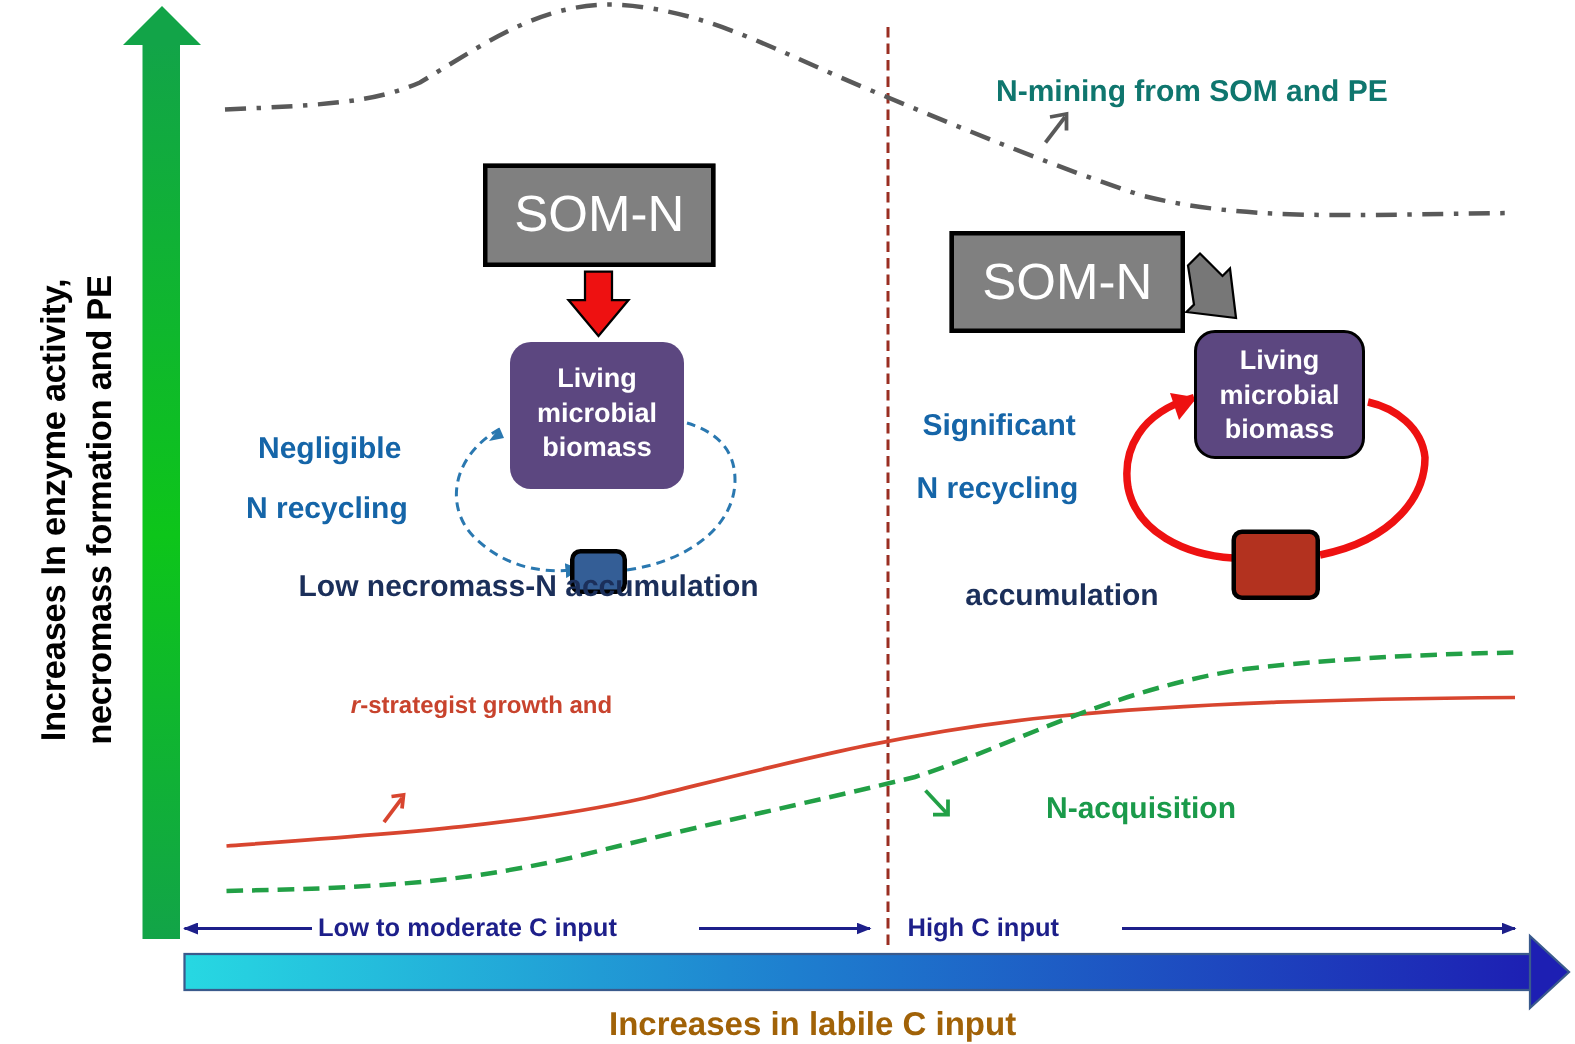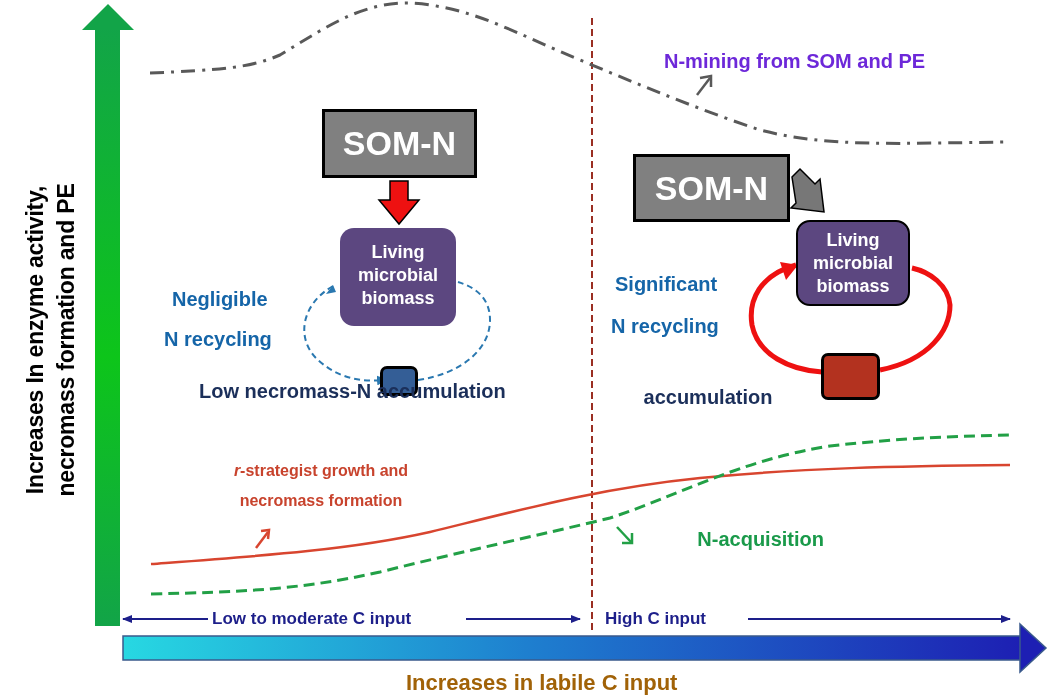--- a/index.html
+++ b/index.html
@@ -9,21 +9,21 @@
   svg.canvas { position: absolute; left: 0; top: 0; }
   .bold { font-weight: bold; }
   .yaxis-label {
     position: absolute; left: 20px; top: 600px; width: 520px;
     transform-origin: 0 0; transform: rotate(-90deg);
     font-weight: bold; font-size: 23px; line-height: 31px; color: #000;
     text-align: center; letter-spacing: -0.2px;
   }
   .som-box {
     position: absolute; background: #808080; border: 3px solid #000;
-    color: #fff; font-weight: bold; font-size: 34px; text-align: center;
+    color: #fff; font-weight: normal; font-size: 34px; text-align: center;
     box-sizing: border-box;
   }
   .mb-box {
     position: absolute; background: #5c4780; border-radius: 14px;
     color: #fff; font-weight: bold; font-size: 18px; line-height: 23px;
     text-align: center; box-sizing: border-box;
   }
   .necro {
     position: absolute; border: 3px solid #000; border-radius: 7px; box-sizing: border-box;
   }
@@ -101,21 +101,21 @@
   <polygon points="798,265 780,262 786,280" fill="#ee1111"></polygon>
 
   <polygon points="792,177 800,169 815,184 820,179 824,212 791,208 796,203" fill="#777" stroke="#000" stroke-width="1.5"></polygon>
 </svg>
 
 <div class="yaxis-label">
   <div>Increases  In enzyme activity,</div>
   <div>necromass formation and PE</div>
 </div>
 
-<div class="abs bold" style="left:664px; top:50px; font-size:20px; color:#6d28d9;">N-mining from SOM and PE</div>
+<div class="abs bold" style="left:664px; top:50px; font-size:20px; color:#0f766e;">N-mining from SOM and PE</div>
 
 <div class="som-box" style="left:322px; top:109px; width:155px; height:69px; line-height:63px;">SOM-N</div>
 <div class="mb-box" style="left:340px; top:228px; width:116px; height:98px; padding-top:13px;">
   <div>Living</div>
   <div>microbial</div>
   <div>biomass</div>
 </div>
 <div class="necro" style="left:380px; top:366px; width:38px; height:30px; background:#345e96;"></div>
 <div class="abs blue-lbl" style="left:172px; top:288px;">Negligible</div>
 <div class="abs blue-lbl" style="left:164px; top:328px;">N recycling</div>
@@ -129,21 +129,20 @@
 </div>
 <div class="necro" style="left:821px; top:353px; width:59px; height:47px; background:#b3321f;"></div>
 <div class="abs blue-lbl" style="left:615px; top:273px;">Significant</div>
 <div class="abs blue-lbl" style="left:611px; top:315px;">N recycling</div>
 <div class="abs navy-lbl" style="left:597px; top:384px; text-align:center; line-height:26px; width:222px;">
   <div>accumulation</div>
 </div>
 
 <div class="abs red-lbl" style="left:181px; top:456px; text-align:center; width:280px;">
   <div><i>r</i><span>-strategist growth and</span></div>
-  <div>necromass formation</div>
 </div>
 <div class="abs green-lbl" style="left:619px; top:527px; text-align:right; width:205px;">
   <div style="padding-left:30px;">N-acquisition</div>
 </div>
 
 <div class="abs range-lbl" style="left:212px; top:609px;">Low to moderate C input</div>
 <div class="abs range-lbl" style="left:605px; top:609px;">High C input</div>
 
 <div class="abs bold" style="left:406px; top:670px; font-size:22px; color:#a16207;">Increases in labile C input</div>
 

